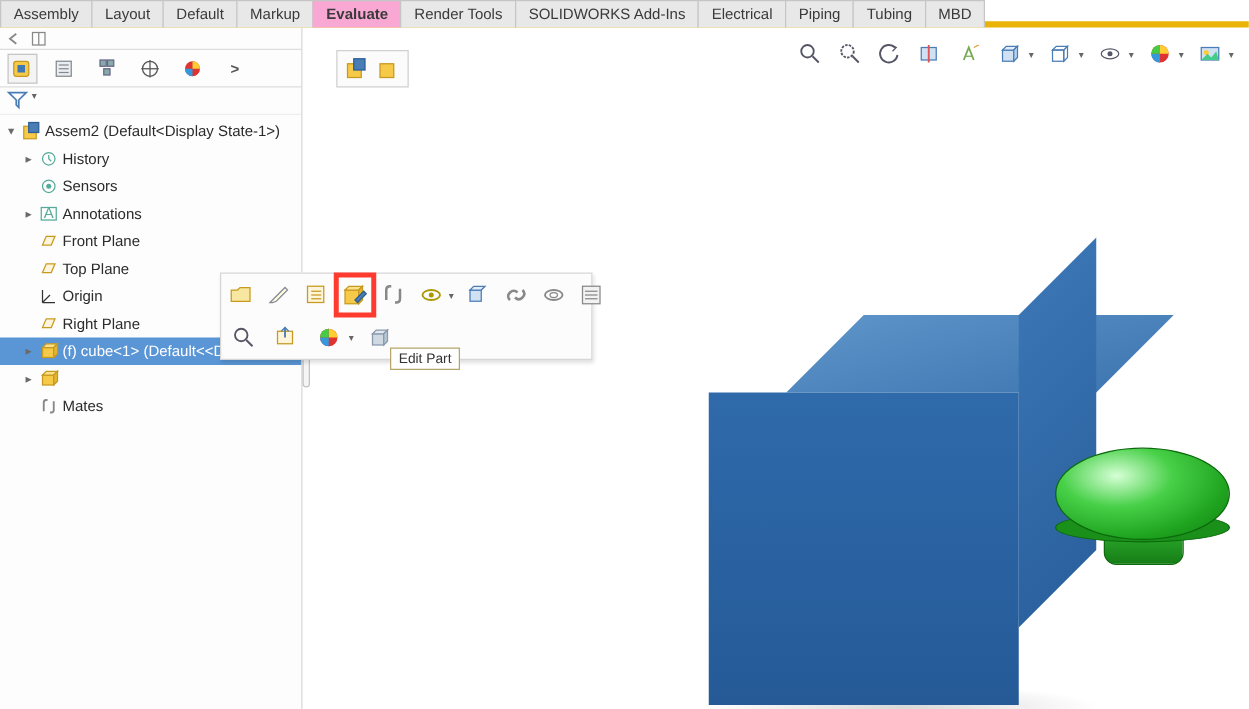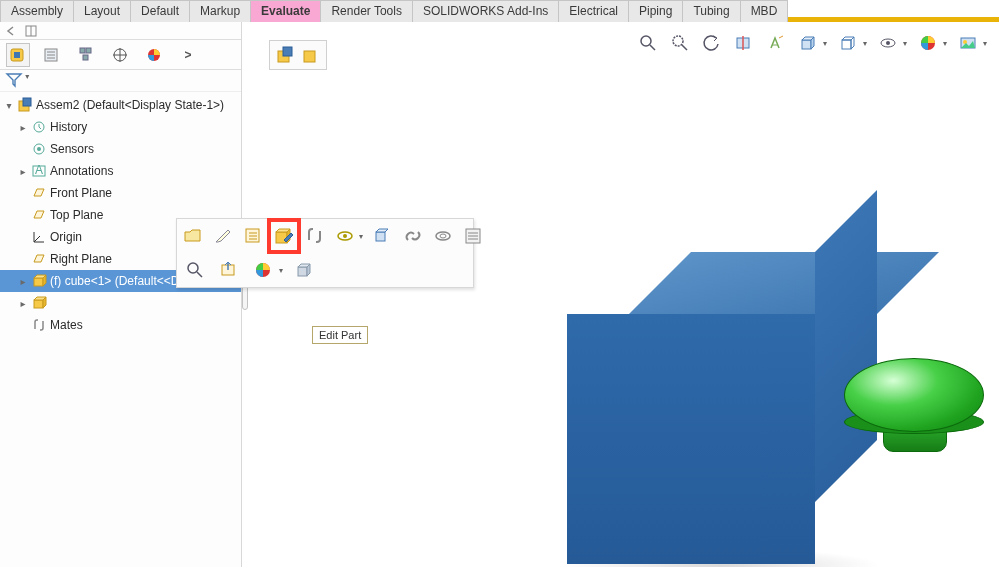--- a/index.html
+++ b/index.html
@@ -60,21 +60,21 @@
 .knob-stem { position:absolute; left:634px; top:398px; width:64px; height:32px; background:linear-gradient(180deg,#2fb22f 0%, #167d16 100%); border-radius:0 0 10px 10px; border:1px solid #0b6a0b; }
 .knob-cap-lip { position:absolute; left:595px; top:388px; width:140px; height:24px; border-radius:50%; background:#1a8f1a; border:1px solid #0b6a0b; }
 
 
 .ctx-toolbar { position:absolute; top:218px; left:176px; width:298px; height:70px; background:#fcfcfc; border:1px solid #d7d7d7; box-shadow:1px 2px 3px rgba(0,0,0,0.12); z-index:40; }
 .ctx-row { display:flex; align-items:center; height:34px; padding:0 6px; gap:10px; }
 .ctx-btn { width:24px; height:24px; display:flex; align-items:center; justify-content:center; cursor:pointer; }
 .ctx-btn.highlight { outline:4px solid #ff3b30; outline-offset:2px; }
 .ctx-caret { font-size:8px; color:#666; margin-left:-6px; }
 
-.tooltip { position:absolute; top:278px; left:312px; padding:2px 6px; background:#fff; border:1px solid #b5a66b; color:#333; font-size:11px; z-index:41;margin-top:48px; }
+.tooltip { position:absolute; top:278px; left:312px; padding:2px 6px; background:#fff; border:1px solid #b5a66b; color:#333; font-size:11px; z-index:41; }
 
 
 svg { overflow:visible; }
 </style>
 </head>
 <body>
 
 <div class="cmd-tabs">
   <div class="cmd-tab">Assembly</div>
   <div class="cmd-tab">Layout</div>

